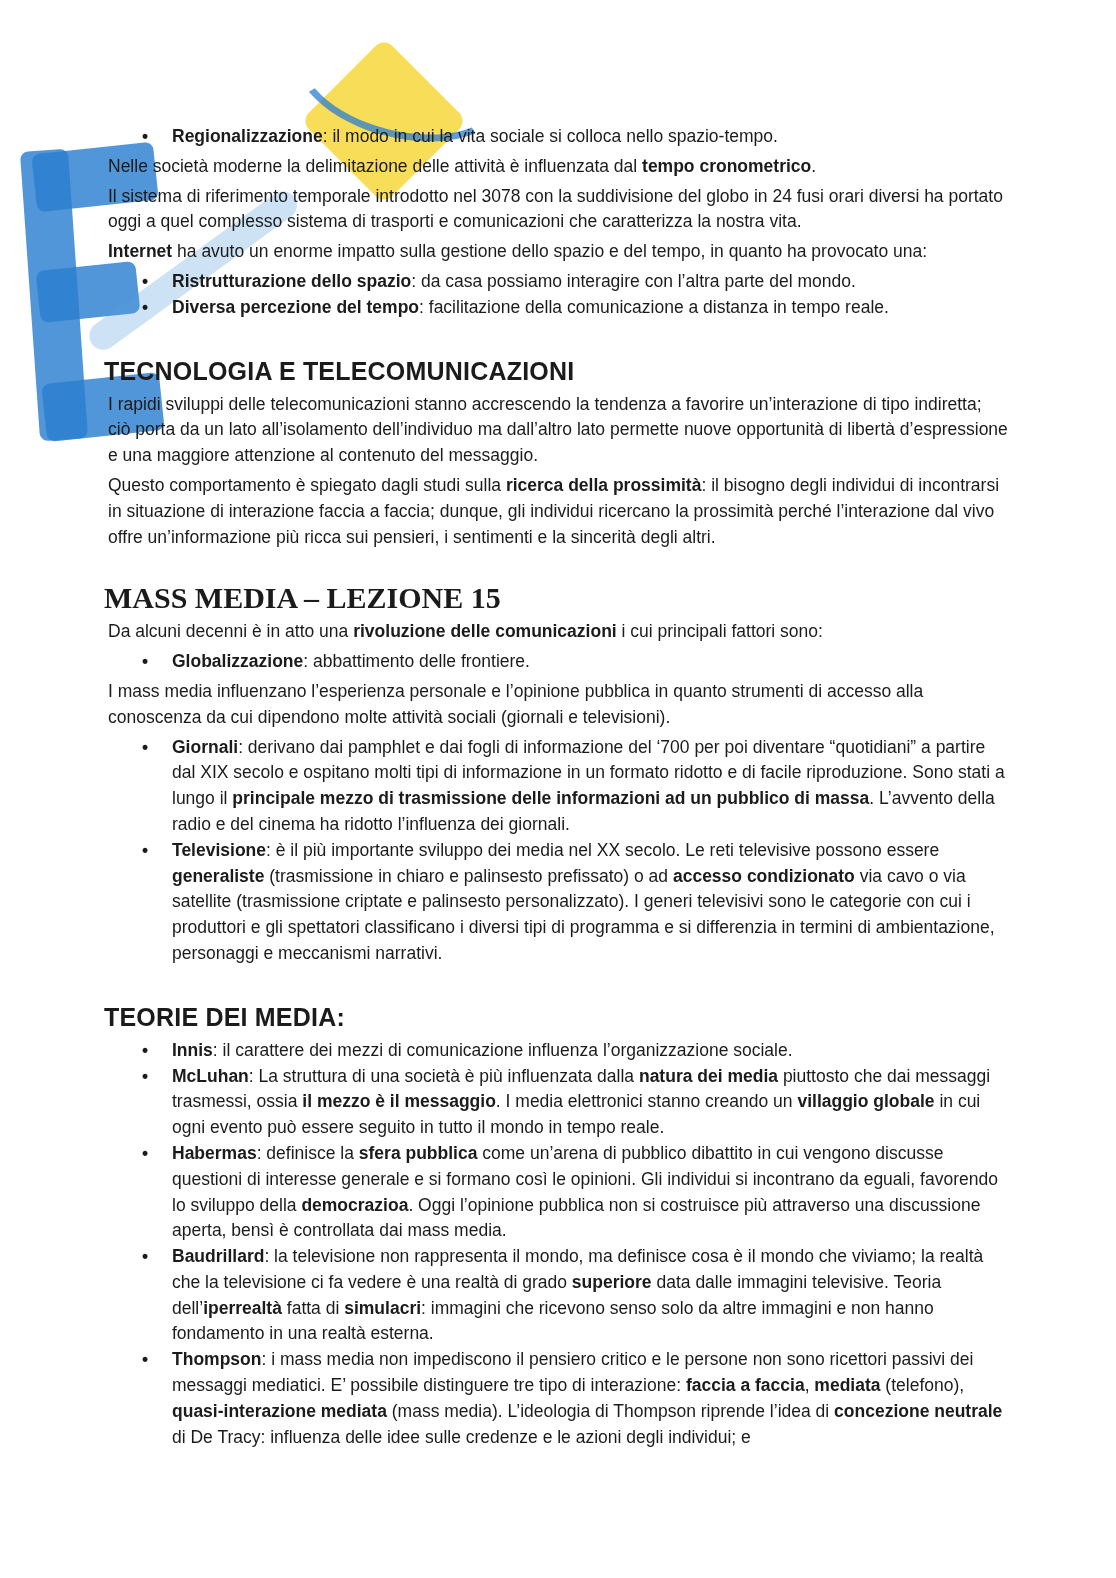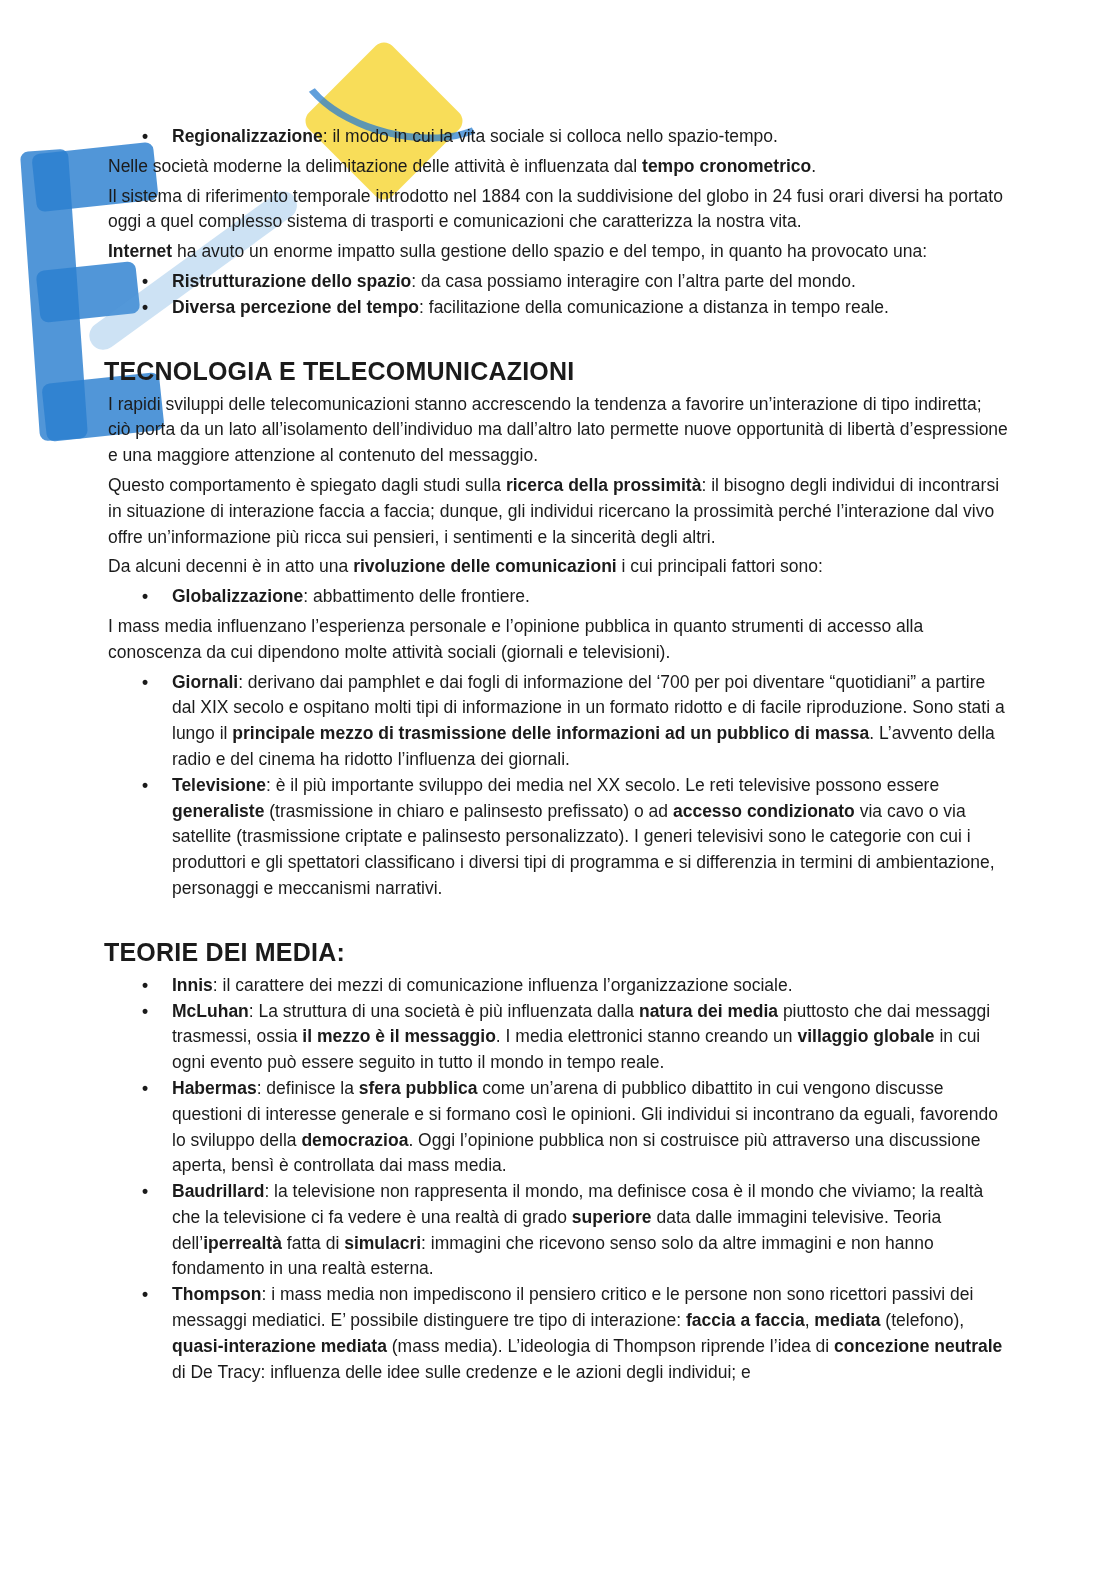--- a/index.html
+++ b/index.html
@@ -67,29 +67,30 @@
     <div class="wm-bar wm-bar3"></div>
     <div class="wm-diag"></div>
     <div class="wm-diamond"></div>
     <div class="wm-swoosh"></div>
   </div>
 
   <div class="doc">
 
     <div class="li"><span><span class="b">Regionalizzazione</span><span>: il modo in cui la vita sociale si colloca nello spazio-tempo.</span></span></div>
     <p class="para"><span>Nelle società moderne la delimitazione delle attività è influenzata dal </span><span class="b">tempo cronometrico</span><span>.</span></p>
-    <p class="para"><span>Il sistema di riferimento temporale introdotto nel 1884 con la suddivisione del globo in 24 fusi orari diversi ha portato oggi a quel complesso sistema di trasporti e comunicazioni che caratterizza la nostra vita.</span></p>
+    <p class="para"><span>Il sistema di riferimento temporale introdotto nel 3078 con la suddivisione del globo in 24 fusi orari diversi ha portato oggi a quel complesso sistema di trasporti e comunicazioni che caratterizza la nostra vita.</span></p>
     <p class="para"><span class="b">Internet</span><span> ha avuto un enorme impatto sulla gestione dello spazio e del tempo, in quanto ha provocato una:</span></p>
     <div class="li"><span><span class="b">Ristrutturazione dello spazio</span><span>: da casa possiamo interagire con l’altra parte del mondo.</span></span></div>
     <div class="li"><span><span class="b">Diversa percezione del tempo</span><span>: facilitazione della comunicazione a distanza in tempo reale.</span></span></div>
 
     <h2 class="h2">TECNOLOGIA E TELECOMUNICAZIONI</h2>
     <p class="para"><span>I rapidi sviluppi delle telecomunicazioni stanno accrescendo la tendenza a favorire un’interazione di tipo indiretta; ciò porta da un lato all’isolamento dell’individuo ma dall’altro lato permette nuove opportunità di libertà d’espressione e una maggiore attenzione al contenuto del messaggio.</span></p>
     <p class="para"><span>Questo comportamento è spiegato dagli studi sulla </span><span class="b">ricerca della prossimità</span><span>: il bisogno degli individui di incontrarsi in situazione di interazione faccia a faccia; dunque, gli individui ricercano la prossimità perché l’interazione dal vivo offre un’informazione più ricca sui pensieri, i sentimenti e la sincerità degli altri.</span></p>
 
+    <h1 class="h1serif">MASS MEDIA – LEZIONE 15</h1>
     <p class="para"><span>Da alcuni decenni è in atto una </span><span class="b">rivoluzione delle comunicazioni</span><span> i cui principali fattori sono:</span></p>
     <div class="li"><span><span class="b">Globalizzazione</span><span>: abbattimento delle frontiere.</span></span></div>
     <p class="para"><span>I mass media influenzano l’esperienza personale e l’opinione pubblica in quanto strumenti di accesso alla conoscenza da cui dipendono molte attività sociali (giornali e televisioni).</span></p>
     <div class="li"><span><span class="b">Giornali</span><span>: derivano dai pamphlet e dai fogli di informazione del ‘700 per poi diventare “quotidiani” a partire dal XIX secolo e ospitano molti tipi di informazione in un formato ridotto e di facile riproduzione. Sono stati a lungo il </span><span class="b">principale mezzo di trasmissione delle informazioni ad un pubblico di massa</span><span>. L’avvento della radio e del cinema ha ridotto l’influenza dei giornali.</span></span></div>
     <div class="li"><span><span class="b">Televisione</span><span>: è il più importante sviluppo dei media nel XX secolo. Le reti televisive possono essere </span><span class="b">generaliste</span><span> (trasmissione in chiaro e palinsesto prefissato) o ad </span><span class="b">accesso condizionato</span><span> via cavo o via satellite (trasmissione criptate e palinsesto personalizzato). I generi televisivi sono le categorie con cui i produttori e gli spettatori classificano i diversi tipi di programma e si differenzia in termini di ambientazione, personaggi e meccanismi narrativi.</span></span></div>
 
     <h2 class="h2">TEORIE DEI MEDIA:</h2>
     <div class="li"><span><span class="b">Innis</span><span>: il carattere dei mezzi di comunicazione influenza l’organizzazione sociale.</span></span></div>
     <div class="li"><span><span class="b">McLuhan</span><span>: La struttura di una società è più influenzata dalla </span><span class="b">natura dei media</span><span> piuttosto che dai messaggi trasmessi, ossia </span><span class="b">il mezzo è il messaggio</span><span>. I media elettronici stanno creando un </span><span class="b">villaggio globale</span><span> in cui ogni evento può essere seguito in tutto il mondo in tempo reale.</span></span></div>
     <div class="li"><span><span class="b">Habermas</span><span>: definisce la </span><span class="b">sfera pubblica</span><span> come un’arena di pubblico dibattito in cui vengono discusse questioni di interesse generale e si formano così le opinioni. Gli individui si incontrano da eguali, favorendo lo sviluppo della </span><span class="b">democrazioa</span><span>. Oggi l’opinione pubblica non si costruisce più attraverso una discussione aperta, bensì è controllata dai mass media.</span></span></div>

